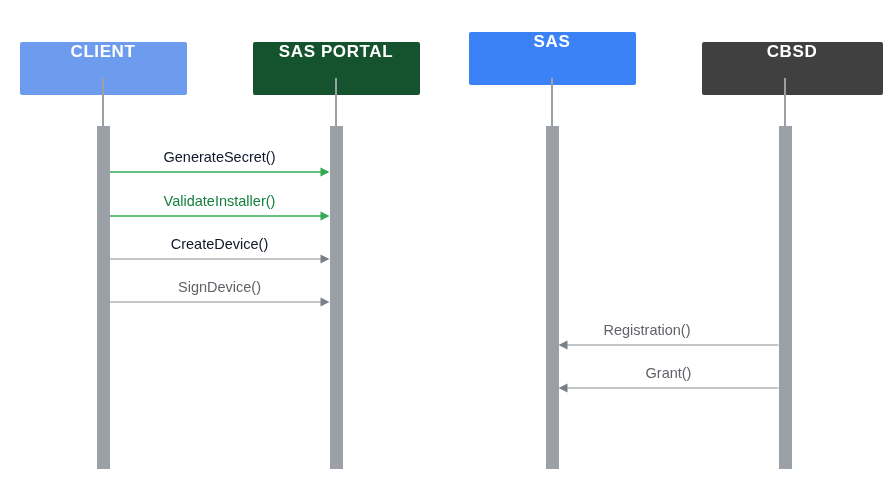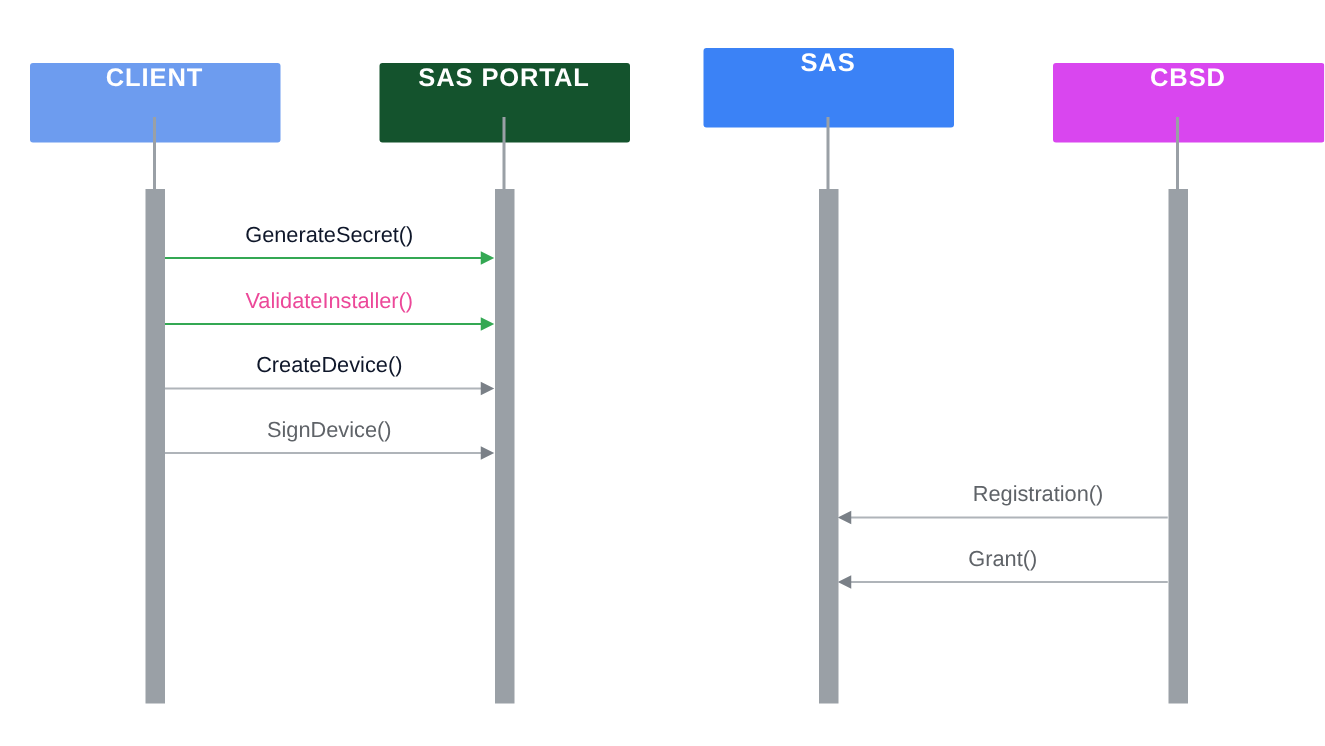--- a/index.html
+++ b/index.html
@@ -82,27 +82,27 @@
       <div class="actor-header" style="left: 252.5px; top: 25px; width: 167px; background: #14532d;">
         <span class="actor-label">SAS PORTAL</span>
       </div>
       <div class="lifeline-stub" style="left: 335.25px; top: 78px; height: 48px; background: rgb(154, 160, 166);"></div>
       <div class="activation-bar" style="left: 329.5px; top: 126px; width: 13px; height: 343px; background: rgb(154, 160, 166);"></div>
       <div class="actor-header" style="left: 468.5px; top: 15px; width: 167px; background: #3b82f6;">
         <span class="actor-label">SAS</span>
       </div>
       <div class="lifeline-stub" style="left: 551.25px; top: 78px; height: 48px; background: rgb(154, 160, 166);"></div>
       <div class="activation-bar" style="left: 545.5px; top: 126px; width: 13px; height: 343px; background: rgb(154, 160, 166);"></div>
-      <div class="actor-header" style="left: 701.5px; top: 25px; width: 181px; background: #d946ef;">
+      <div class="actor-header" style="left: 701.5px; top: 25px; width: 181px; background: #404040;">
         <span class="actor-label">CBSD</span>
       </div>
       <div class="lifeline-stub" style="left: 784.25px; top: 78px; height: 48px; background: rgb(154, 160, 166);"></div>
       <div class="activation-bar" style="left: 778.5px; top: 126px; width: 13px; height: 343px; background: rgb(154, 160, 166);"></div>
     </div>
   <div id="labels-layer">
       <div class="message-label" style="left: 109.5px; top: 148px; color: #0f172a;">GenerateSecret()</div>
-      <div class="message-label" style="left: 109.5px; top: 192px; color: #ec4899;">ValidateInstaller()</div>
+      <div class="message-label" style="left: 109.5px; top: 192px; color: #15803d;">ValidateInstaller()</div>
       <div class="message-label" style="left: 109.5px; top: 235px; color: #0f172a;">CreateDevice()</div>
       <div class="message-label" style="left: 109.5px; top: 278px; color: rgb(95, 99, 104);">SignDevice()</div>
-      <div class="message-label" style="left: 582px; top: 321px; color: rgb(95, 99, 104);">Registration()</div>
+      <div class="message-label" style="left: 537px; top: 321px; color: rgb(95, 99, 104);">Registration()</div>
       <div class="message-label" style="left: 558.5px; top: 364px; color: rgb(95, 99, 104);">Grant()</div>
     </div>
 </div>
 
 </body></html>

